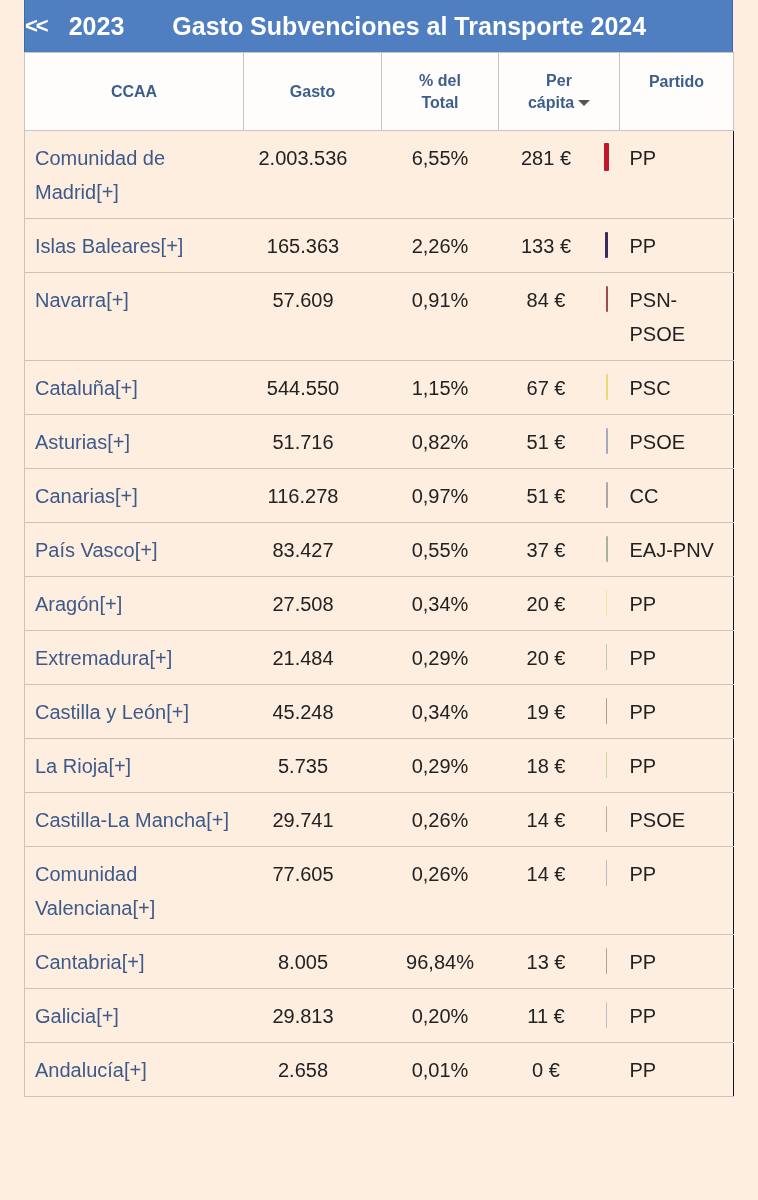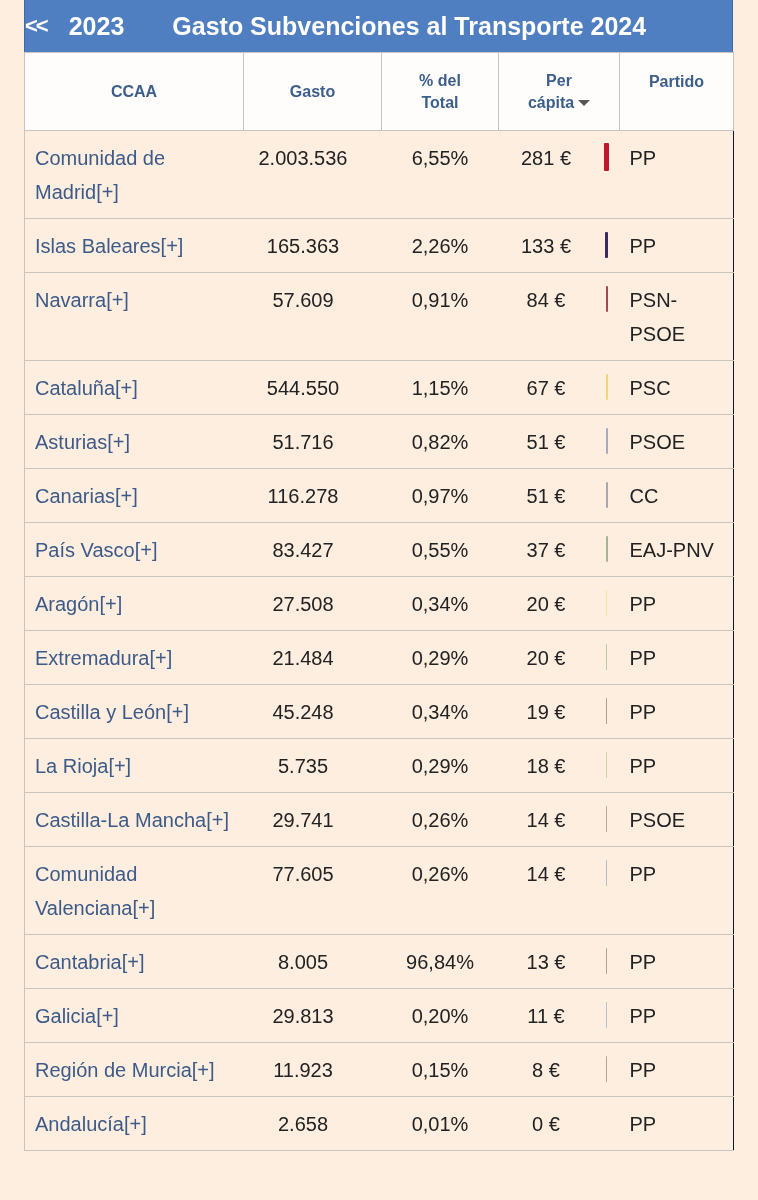--- a/index.html
+++ b/index.html
@@ -252,27 +252,20 @@
           <td class="last partido">PP</td>
         </tr>
         <tr>
           <td class="first name"><a>Galicia[+]</a></td>
           <td class="num gasto">29.813</td>
           <td class="num pct">0,20%</td>
           <td class="num pc" style="padding-right: 36px;"><span>11 €</span><span class="pc-bar" style="background: rgb(185, 193, 198); width: 1px; right: 13px;"></span></td>
           <td class="last partido">PP</td>
         </tr>
         <tr>
-          <td class="first name"><a>Región de Murcia[+]</a></td>
-          <td class="num gasto">11.923</td>
-          <td class="num pct">0,15%</td>
-          <td class="num pc" style="padding-right: 36px;"><span>8 €</span><span class="pc-bar" style="background: rgb(179, 160, 151); width: 1px; right: 13px;"></span></td>
-          <td class="last partido">PP</td>
-        </tr>
-        <tr>
           <td class="first name"><a>Andalucía[+]</a></td>
           <td class="num gasto">2.658</td>
           <td class="num pct">0,01%</td>
           <td class="num pc" style="padding-right: 36px;"><span>0 €</span></td>
           <td class="last partido">PP</td>
         </tr>
       </tbody>
   </table>
 </div>
 

